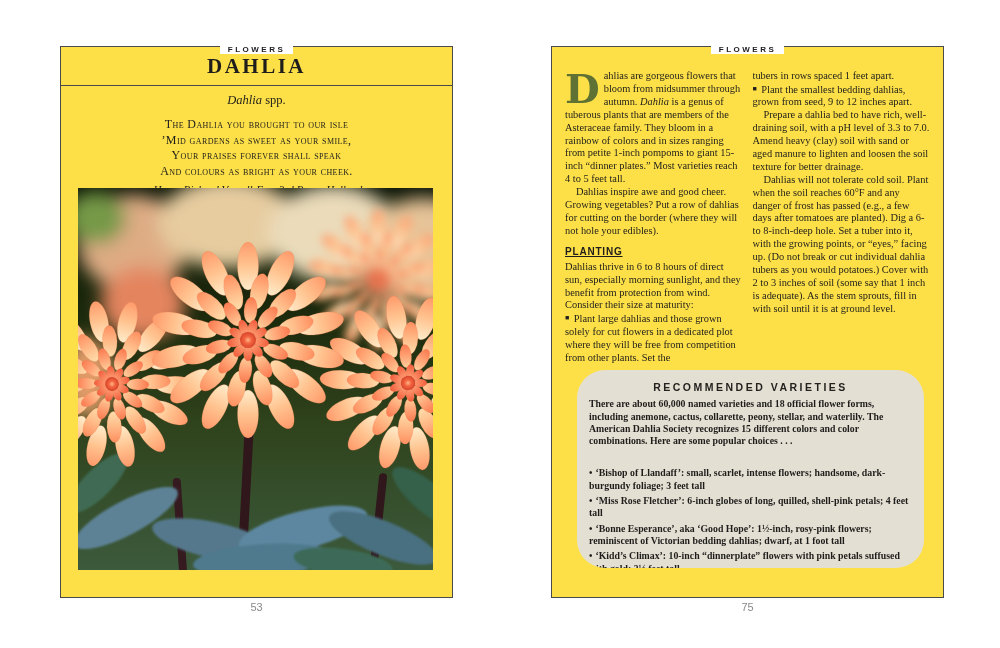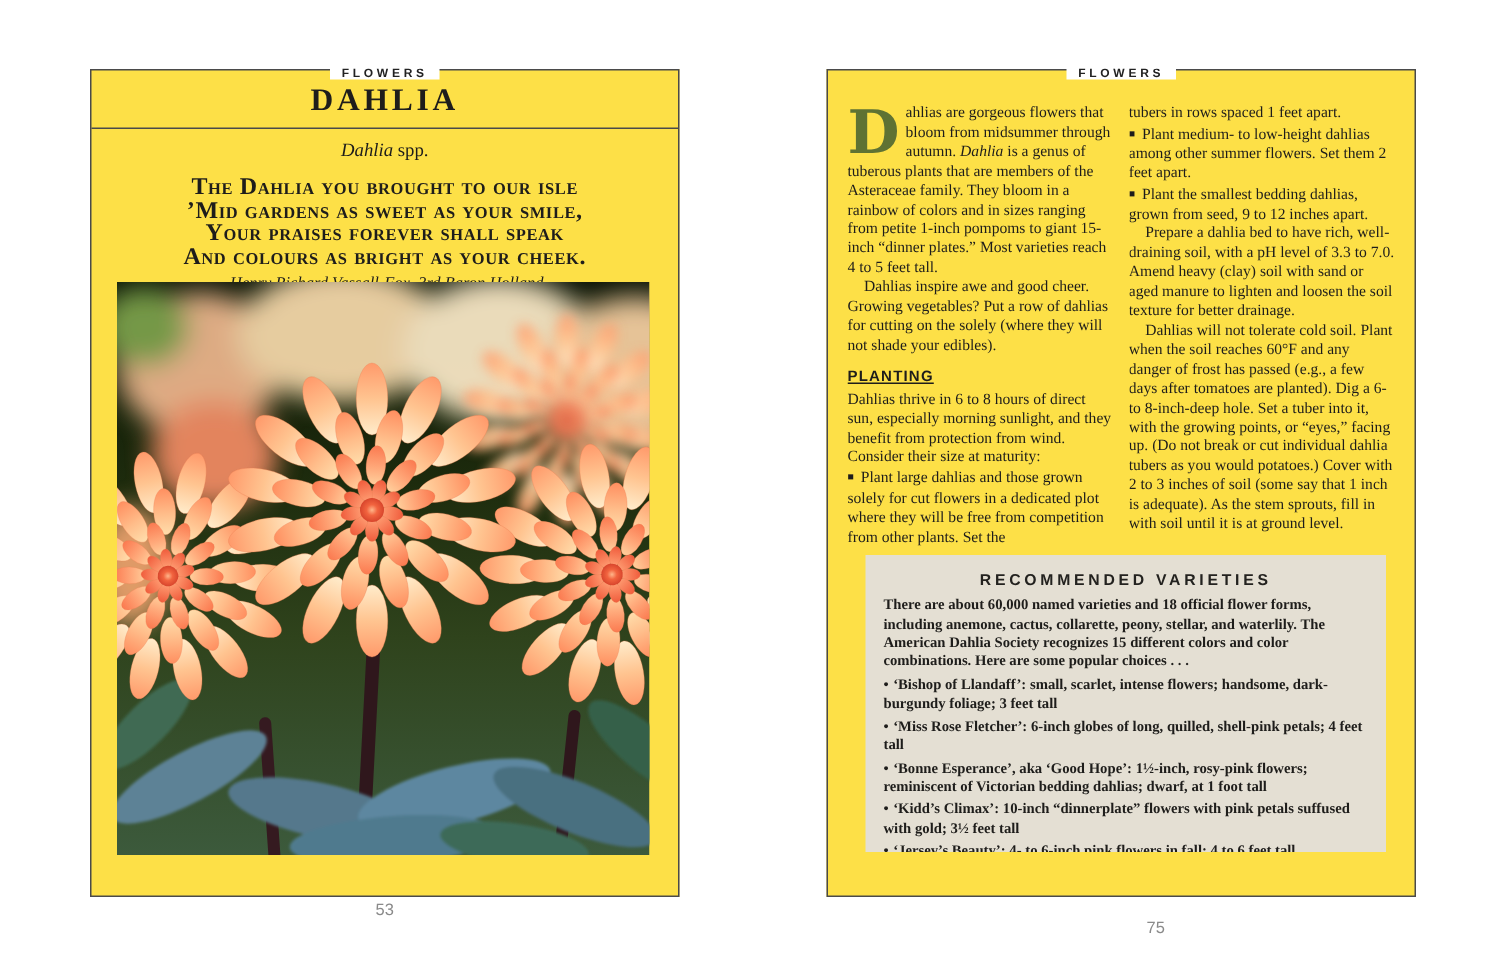--- a/index.html
+++ b/index.html
@@ -22,58 +22,58 @@
     letter-spacing:2.5px;color:#222;
   }
   
   .book-title{
     margin:7px 0 6px;text-align:center;font-size:21px;font-weight:bold;
     letter-spacing:2.5px;font-family:"Liberation Serif", serif;
   }
   .title-rule{border-top:1px solid #4a4a4a;height:0;}
   .species{text-align:center;font-size:12.5px;margin:7px 0 9px;}
   .species i{font-style:italic;}
-  .poem{text-align:center;font-variant:small-caps;font-weight:bold;
-    font-size:16px;line-height:15.5px;letter-spacing:0.4px;}
+  .poem{text-align:center;font-variant:small-caps;font-weight:normal;
+    font-size:12px;line-height:15.5px;letter-spacing:0.4px;}
   .attribution{text-align:center;font-style:italic;font-size:11px;line-height:14px;margin-top:3px;}
   figure.photo{position:absolute;left:17px;top:141px;width:355px;height:382px;margin:0;}
   figure.photo svg{display:block;}
   
   .cols{display:flex;gap:10px;padding:23px 13px 0;}
   .col{width:183px;height:300px;overflow:hidden;font-size:10.4px;line-height:12.9px;text-align:left;}
   .col p{margin:0;}
   .col p.indent{text-indent:11px;}
   .col h3{
     font-family:"Liberation Sans", sans-serif;font-size:10px;font-weight:bold;
     letter-spacing:0.8px;margin:8px 0 2px;text-decoration:underline;
   }
   .dropcap{
     float:left;color:#5f7233;font-family:"DejaVu Serif", serif;font-weight:bold;
     font-size:40px;line-height:33px;padding:2px 4px 0 0;
   }
   .sq{font-size:7px;vertical-align:1.5px;margin-right:2px;}
   .varieties-box{
     position:absolute;left:25px;top:323px;width:347px;height:198px;overflow:hidden;
     background:#e4dfd3;padding:9px 12px;box-sizing:border-box;
-    font-weight:bold;font-size:9.8px;line-height:12.3px;
+    font-weight:bold;font-size:9.8px;line-height:12.3px;border-radius:28px;
   }
   .varieties-box .box-title{
     text-align:center;font-family:"Liberation Sans", sans-serif;font-weight:bold;
     font-size:10.5px;letter-spacing:2.5px;margin:2px 0 5px;color:#23221f;
   }
-  .varieties-box p{margin:0 0 4px;}
+  .varieties-box p{margin:0 0 20px;}
   .varieties-box p.box-item{margin:3px 0 3px;}
   .dot{margin-right:3px;}
   
   .page-num{
     position:absolute;top:601px;width:393px;text-align:center;
     font-family:"Liberation Sans", sans-serif;font-size:11px;color:#8a8a8a;
   }
   #page-num-left{left:60px;}
-  #page-num-right{left:574px;margin-top:12px;}
+  #page-num-right{left:551px;}
 </style>
 </head>
 <body>
 
 <section class="page" id="left-page">
   <div class="running-head">
     <span>FLOWERS</span>
   </div>
   <h1 class="book-title">DAHLIA</h1>
   <div class="title-rule"></div>
@@ -369,28 +369,27 @@
   </figure>
 </section>
 
 <section class="page" id="right-page">
   <div class="running-head">
     <span>FLOWERS</span>
   </div>
   <div class="cols">
     <div class="col" id="col1">
         <p><span class="dropcap">D</span><span>ahlias are gorgeous flowers that bloom from midsummer through autumn. </span><i>Dahlia</i><span> is a genus of tuberous plants that are members of the Asteraceae family. They bloom in a rainbow of colors and in sizes ranging from petite 1-inch pompoms to giant 15-inch “dinner plates.” Most varieties reach 4 to 5 feet tall.</span></p>
-        <p class="indent">Dahlias inspire awe and good cheer. Growing vegetables? Put a row of dahlias for cutting on the solely (where they will not shade your edibles).</p>
+        <p class="indent">Dahlias inspire awe and good cheer. Growing vegetables? Put a row of dahlias for cutting on the border (where they will not hole your edibles).</p>
         <h3>PLANTING</h3>
         <p>Dahlias thrive in 6 to 8 hours of direct sun, especially morning sunlight, and they benefit from protection from wind. Consider their size at maturity:</p>
         <p><span class="sq">■</span> Plant large dahlias and those grown solely for cut flowers in a dedicated plot where they will be free from competition from other plants. Set the</p>
       </div>
     <div class="col" id="col2">
         <p>tubers in rows spaced 1 feet apart.</p>
-        <p><span class="sq">■</span> Plant medium- to low-height dahlias among other summer flowers. Set them 2 feet apart.</p>
         <p><span class="sq">■</span> Plant the smallest bedding dahlias, grown from seed, 9 to 12 inches apart.</p>
         <p class="indent">Prepare a dahlia bed to have rich, well-draining soil, with a pH level of 3.3 to 7.0. Amend heavy (clay) soil with sand or aged manure to lighten and loosen the soil texture for better drainage.</p>
         <p class="indent">Dahlias will not tolerate cold soil. Plant when the soil reaches 60°F and any danger of frost has passed (e.g., a few days after tomatoes are planted). Dig a 6- to 8-inch-deep hole. Set a tuber into it, with the growing points, or “eyes,” facing up. (Do not break or cut individual dahlia tubers as you would potatoes.) Cover with 2 to 3 inches of soil (some say that 1 inch is adequate). As the stem sprouts, fill in with soil until it is at ground level.</p>
       </div>
   </div>
   <aside class="varieties-box">
     <div class="box-title">RECOMMENDED VARIETIES</div>
     <p>There are about 60,000 named varieties and 18 official flower forms, including anemone, cactus, collarette, peony, stellar, and waterlily. The American Dahlia Society recognizes 15 different colors and color combinations. Here are some popular choices . . .</p>
     <div id="variety-items">
         <p class="box-item"><span class="dot">•</span>‘Bishop of Llandaff’: small, scarlet, intense flowers; handsome, dark-burgundy foliage; 3 feet tall</p>

